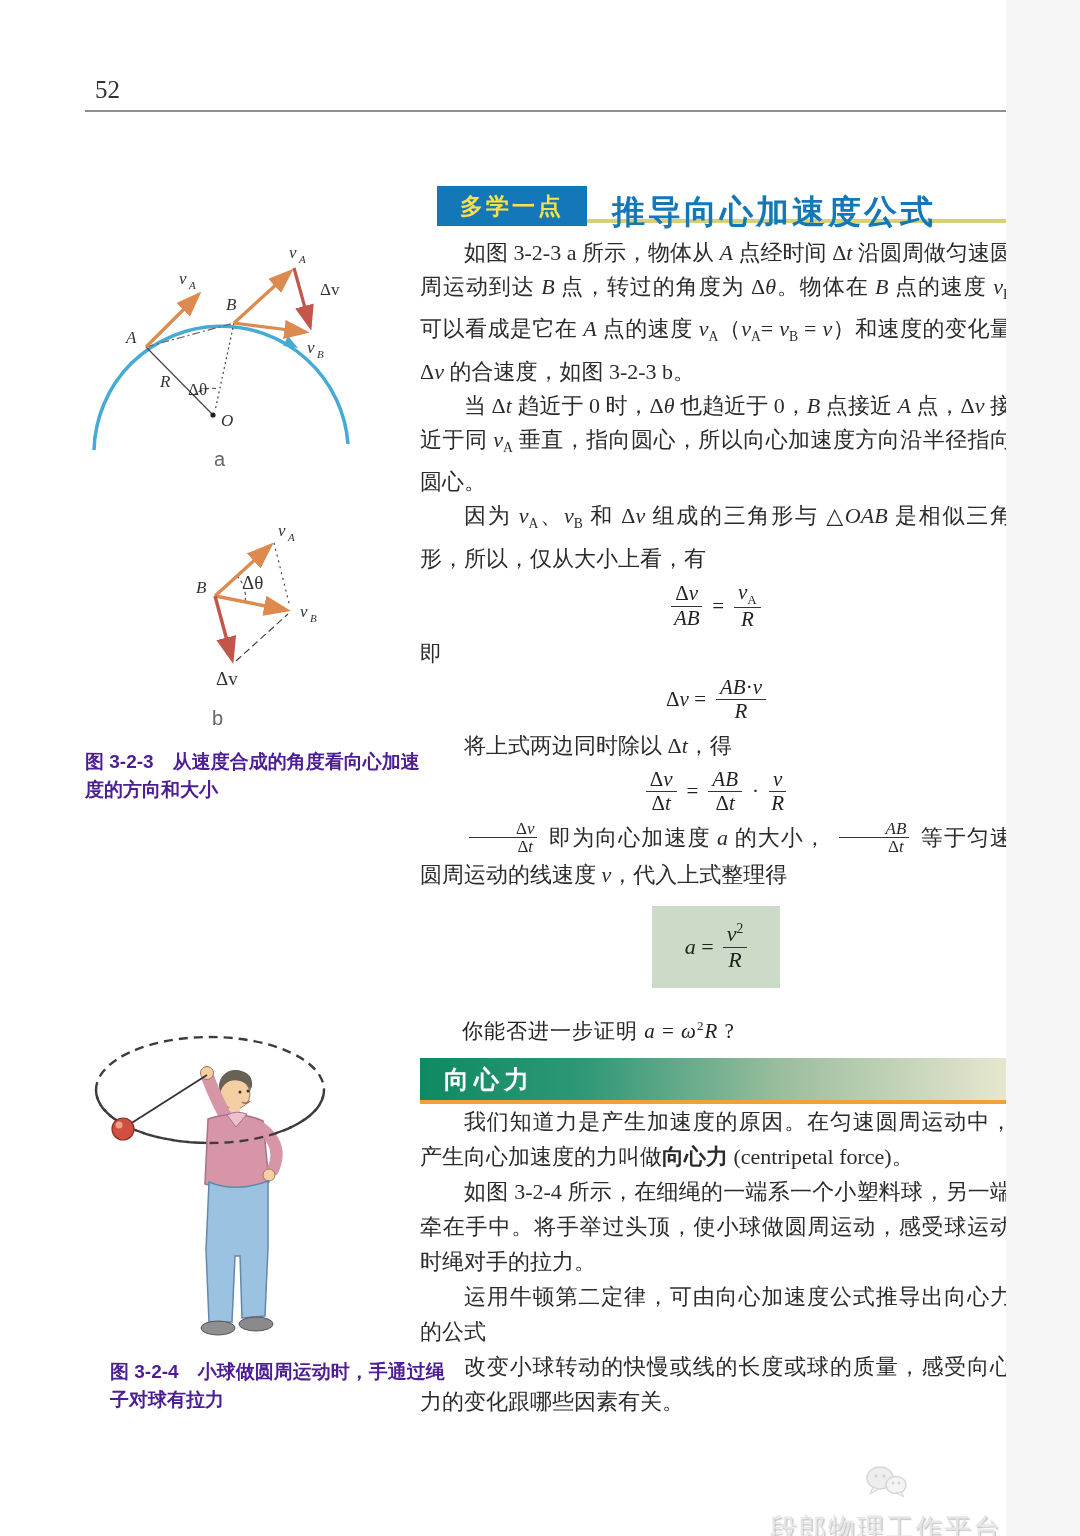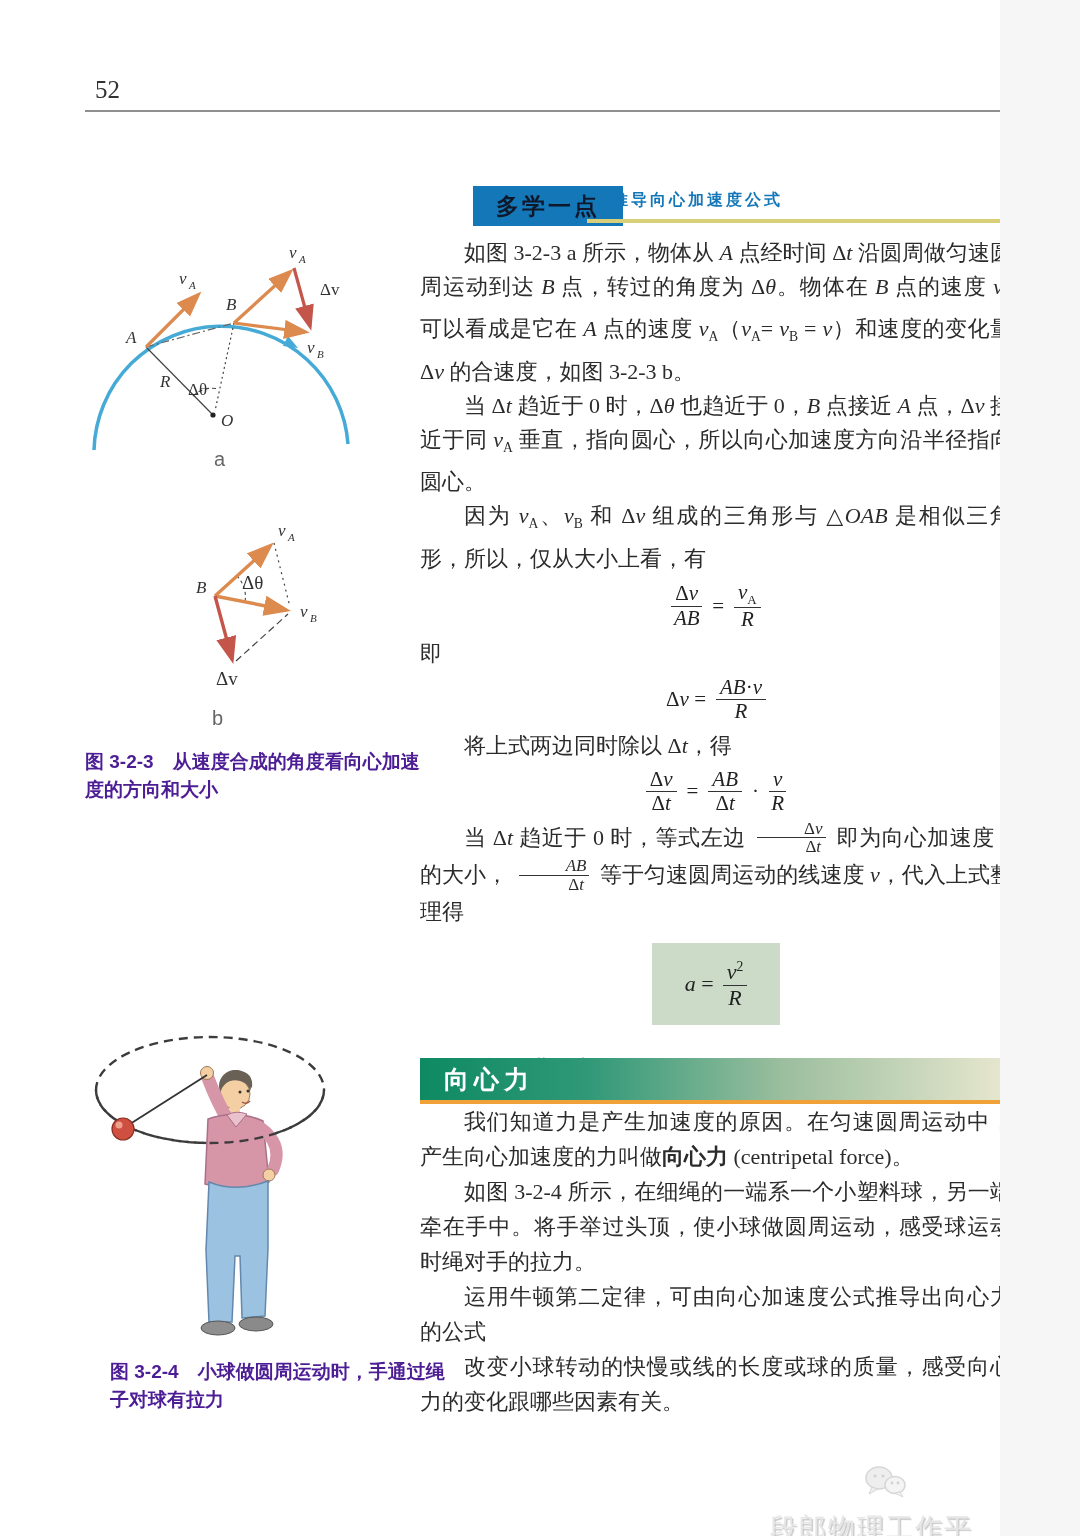--- a/index.html
+++ b/index.html
@@ -1,29 +1,29 @@
 <!DOCTYPE html>
 <html><head>
 <meta charset="utf-8">
 <style>
   html,body{margin:0;padding:0;}
   body{width:1080px;height:1536px;background:#f6f6f6;font-family:"Liberation Serif","DejaVu Serif",serif;}
-  .page{position:relative;width:1000px;height:1536px;background:#ffffff;overflow:hidden;color:#2b2b2b;}
+  .page{position:relative;width:1000px;height:1536px;background:#ffffff;overflow:hidden;color:#2b2b2b;padding-left:6px;}
 
   .pagenum{position:absolute;left:95px;top:76px;font-size:25px;color:#333;}
   .toprule{position:absolute;left:85px;top:110px;width:925px;height:2px;background:#8f8f8f;}
 
   .top-question{position:absolute;left:440px;top:122px;width:572px;font-size:21px;letter-spacing:1px;color:#222;}
 
-  .extra-badge{position:absolute;left:437px;top:186px;width:150px;height:40px;background:#1377b8;color:#0f172a;
+  .extra-badge{position:absolute;left:437px;top:186px;width:150px;height:40px;background:#1377b8;color:#fde047;
     font-family:"Liberation Sans",sans-serif;font-weight:bold;font-size:23px;letter-spacing:3px;
-    display:flex;align-items:center;justify-content:center;margin-left:36px;}
+    display:flex;align-items:center;justify-content:center;}
   .extra-underline{position:absolute;left:587px;top:219px;width:423px;height:4px;background:#d9cf78;}
   .extra-title{position:absolute;left:612px;top:190px;color:#1377b8;font-family:"Liberation Sans",sans-serif;
-    font-weight:bold;font-size:16px;letter-spacing:3px;}
+    font-weight:bold;font-size:33px;letter-spacing:3px;}
 
   .main-col{position:absolute;left:420px;top:236px;width:592px;}
   p.body{margin:0;font-size:22px;line-height:34px;text-indent:2em;text-align:justify;color:#2b2b2b;}
   p.noindent{text-indent:0;}
   .sec2 p.body{line-height:35px;}
 
   .formula-row{display:flex;justify-content:center;align-items:center;gap:10px;font-size:21px;margin:5px 0;color:#222;}
   .frac{display:inline-flex;flex-direction:column;align-items:center;line-height:1.12;}
   .frac .num{border-bottom:1.6px solid #333;padding:0 4px;}
   .frac .den{padding:0 2px;}
@@ -111,21 +111,20 @@
         <span class="den">Δ<i>t</i></span>
       </span>
       <span>·</span>
       <span class="frac">
         <span class="num"><i>v</i></span>
         <span class="den"><i>R</i></span>
       </span>
     </div>
 
     <p class="body">
-      <span>当 Δ<i>t</i> 趋近于 0 时，等式左边</span>
       <span class="ifrac">
         <span class="num">Δ<i>v</i></span>
         <span>Δ<i>t</i></span>
       </span>
       <span>即为向心加速度 <i>a</i> 的大小，</span>
       <span class="ifrac">
         <span class="num"><i>AB</i></span>
         <span>Δ<i>t</i></span>
       </span>
       <span>等于匀速圆周运动的线速度 <i>v</i>，代入上式整理得</span>

